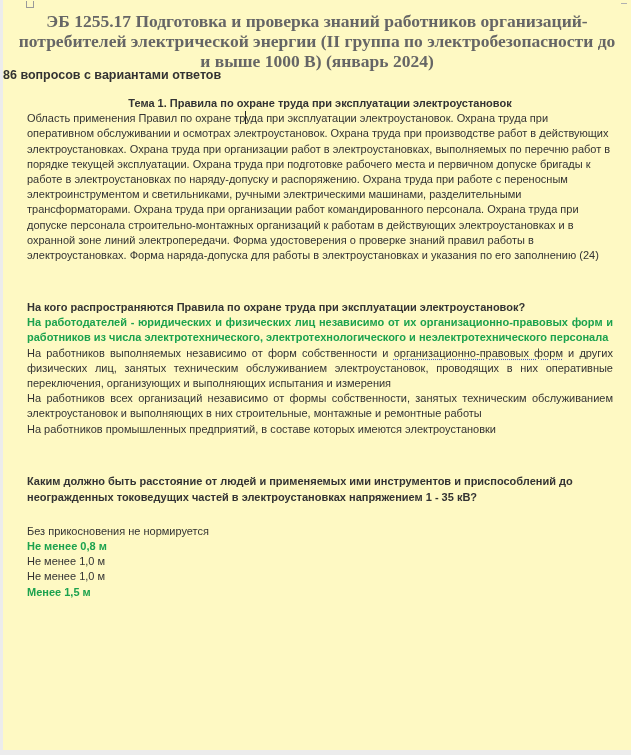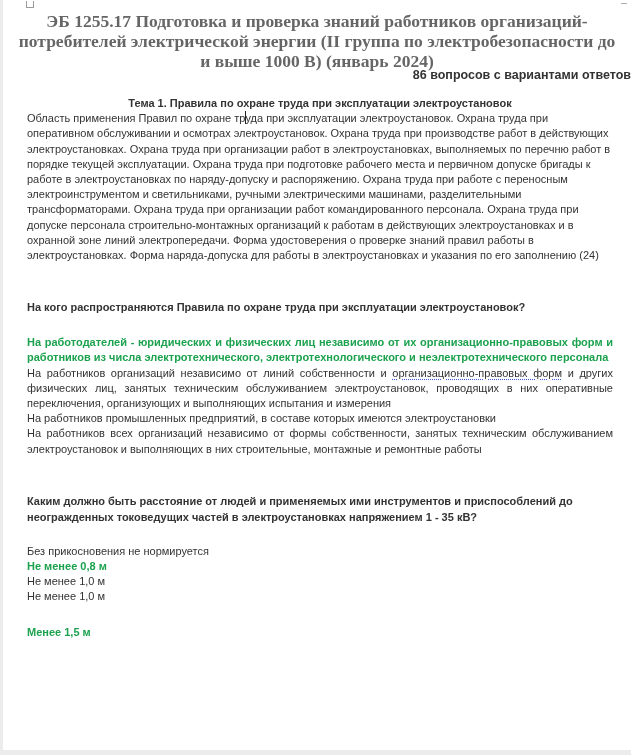--- a/index.html
+++ b/index.html
@@ -13,21 +13,21 @@
       background: #ececec;
       position: relative;
       font-family: "Liberation Sans", sans-serif;
     }
     .page {
       position: absolute;
       left: 3px;
       top: 0;
       width: 628px;
       height: 750px;
-      background: #ffffff;
+      background: #fef9c3;
       overflow: hidden;
     }
     .corner-mark {
       position: absolute;
       left: 23px;
       top: 1px;
       width: 8px;
       height: 7px;
       border: 1px solid #9a9a9a;
       border-top: none;
@@ -53,21 +53,21 @@
       line-height: 20px;
       color: #666666;
       padding: 0 14px;
       box-sizing: border-box;
     }
     .doc-subtitle {
       position: absolute;
       left: 0;
       top: 67px;
       width: 628px;
-      text-align: right;
+      text-align: left;
       font-weight: bold;
       font-size: 12.5px;
       line-height: 16px;
       color: #333333;
     }
     .content {
       position: absolute;
       left: 24px;
       top: 96px;
       width: 586px;
@@ -87,21 +87,20 @@
       color: #333333;
     }
     .question {
       font-weight: bold;
       color: #333333;
       margin-top: 36px;
       margin-bottom: 0;
       line-height: 16px;
     }
     .answers {
-      margin-top: 20px;
     }
     .answers.tight {
       margin-top: 19px;
     }
     .answer {
       color: #333333;
       text-align: justify;
       text-align-last: left;
     }
     .answer.correct {
@@ -137,23 +136,23 @@
   <div class="doc-title">ЭБ 1255.17 Подготовка и проверка знаний работников организаций-потребителей электрической энергии (II группа по электробезопасности до и выше 1000 В) (январь 2024)</div>
   <div class="doc-subtitle">86 вопросов с вариантами ответов</div>
 
   <div class="content">
     <div class="topic-title">Тема 1. Правила по охране труда при эксплуатации электроустановок</div>
     <p class="topic-desc"><span>Область применения Правил по охране тр</span><span class="caret"></span><span>уда при эксплуатации электроустановок. Охрана труда при оперативном обслуживании и осмотрах электроустановок. Охрана труда при производстве работ в действующих электроустановках. Охрана труда при организации работ в электроустановках, выполняемых по перечню работ в порядке текущей эксплуатации. Охрана труда при подготовке рабочего места и первичном допуске бригады к работе в электроустановках по наряду-допуску и распоряжению. Охрана труда при работе с переносным электроинструментом и светильниками, ручными электрическими машинами, разделительными трансформаторами. Охрана труда при организации работ командированного персонала. Охрана труда при допуске персонала строительно-монтажных организаций к работам в действующих электроустановках и в охранной зоне линий электропередачи. Форма удостоверения о проверке знаний правил работы в электроустановках. Форма наряда-допуска для работы в электроустановках и указания по его заполнению (24)</span></p>
 
     <div class="question">На кого распространяются Правила по охране труда при эксплуатации электроустановок?</div>
     <div class="answers">
       <div class="answer correct">На работодателей - юридических и физических лиц независимо от их организационно-правовых форм и работников из числа электротехнического, электротехнологического и неэлектротехнического персонала</div>
-      <div class="answer"><span>На работников организаций независимо от линий собственности и </span><span class="spell-grammar">организационно-правовых форм</span><span> и других физических лиц, занятых техническим обслуживанием электроустановок, проводящих в них оперативные переключения, организующих и выполняющих испытания и измерения</span></div>
+      <div class="answer"><span>На работников выполняемых независимо от форм собственности и </span><span class="spell-grammar">организационно-правовых форм</span><span> и других физических лиц, занятых техническим обслуживанием электроустановок, проводящих в них оперативные переключения, организующих и выполняющих испытания и измерения</span></div>
+      <div class="answer">На работников всех организаций независимо от формы собственности, занятых техническим обслуживанием электроустановок и выполняющих в них строительные, монтажные и ремонтные работы</div>
       <div class="answer">На работников промышленных предприятий, в составе которых имеются электроустановки</div>
-      <div class="answer">На работников всех организаций независимо от формы собственности, занятых техническим обслуживанием электроустановок и выполняющих в них строительные, монтажные и ремонтные работы</div>
     </div>
 
     <div class="question">Каким должно быть расстояние от людей и применяемых ими инструментов и приспособлений до неогражденных токоведущих частей в электроустановках напряжением 1 - 35 кВ?</div>
     <div class="answers tight">
       <div class="answer">Без прикосновения не нормируется</div>
       <div class="answer correct">Не менее 0,8 м</div>
       <div class="answer">Не менее 1,0 м</div>
       <div class="answer">Не менее 1,0 м</div>
     </div>
 

